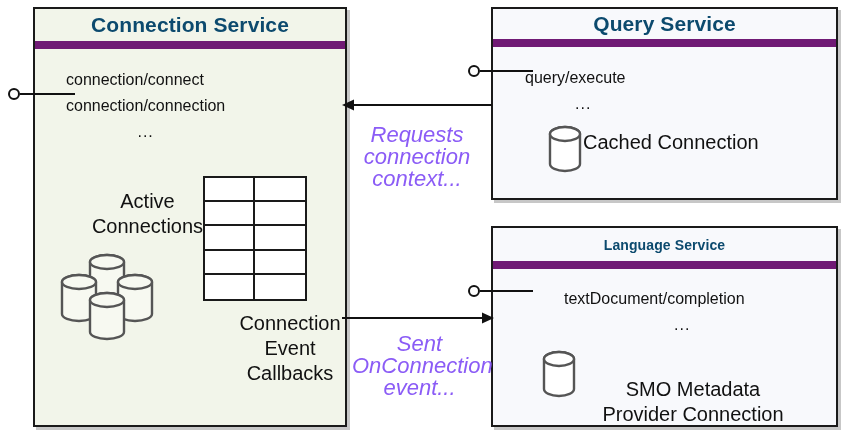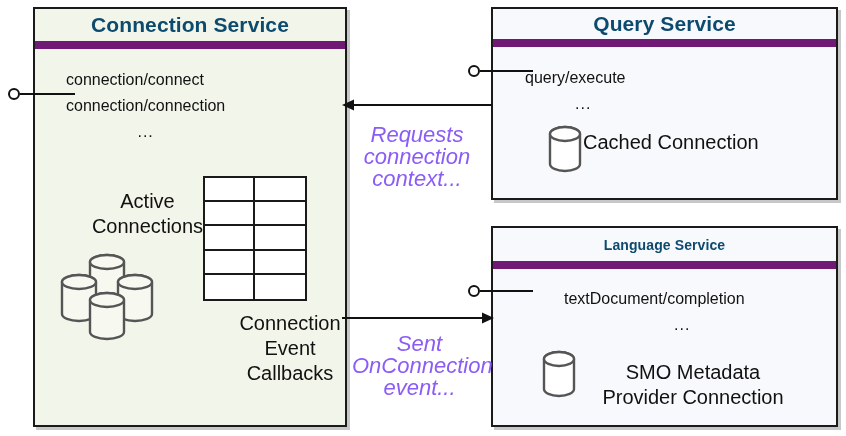--- a/index.html
+++ b/index.html
@@ -65,21 +65,21 @@
     position:absolute;
     color:#111111;
     font-size:20px;
     line-height:25px;
     text-align:center;
     white-space:nowrap;
   }
   #active-connections-label{left:40px;top:140px;width:145px;}
   #callbacks-label{left:186px;top:262px;width:138px;}
   #cached-connection-label{left:90px;top:82px;width:215px;text-align:left;}
-  #smo-label{left:85px;top:91px;width:230px;text-align:center;}
+  #smo-label{left:85px;top:108px;width:230px;text-align:center;}
 
   
   .lollipop{position:absolute;}
   .lollipop .ball{
     position:absolute;left:0;top:0;
     width:12px;height:12px;border-radius:50%;
     border:2px solid #111111;background:#ffffff;
     box-sizing:border-box;
   }
   .lollipop .stem{

